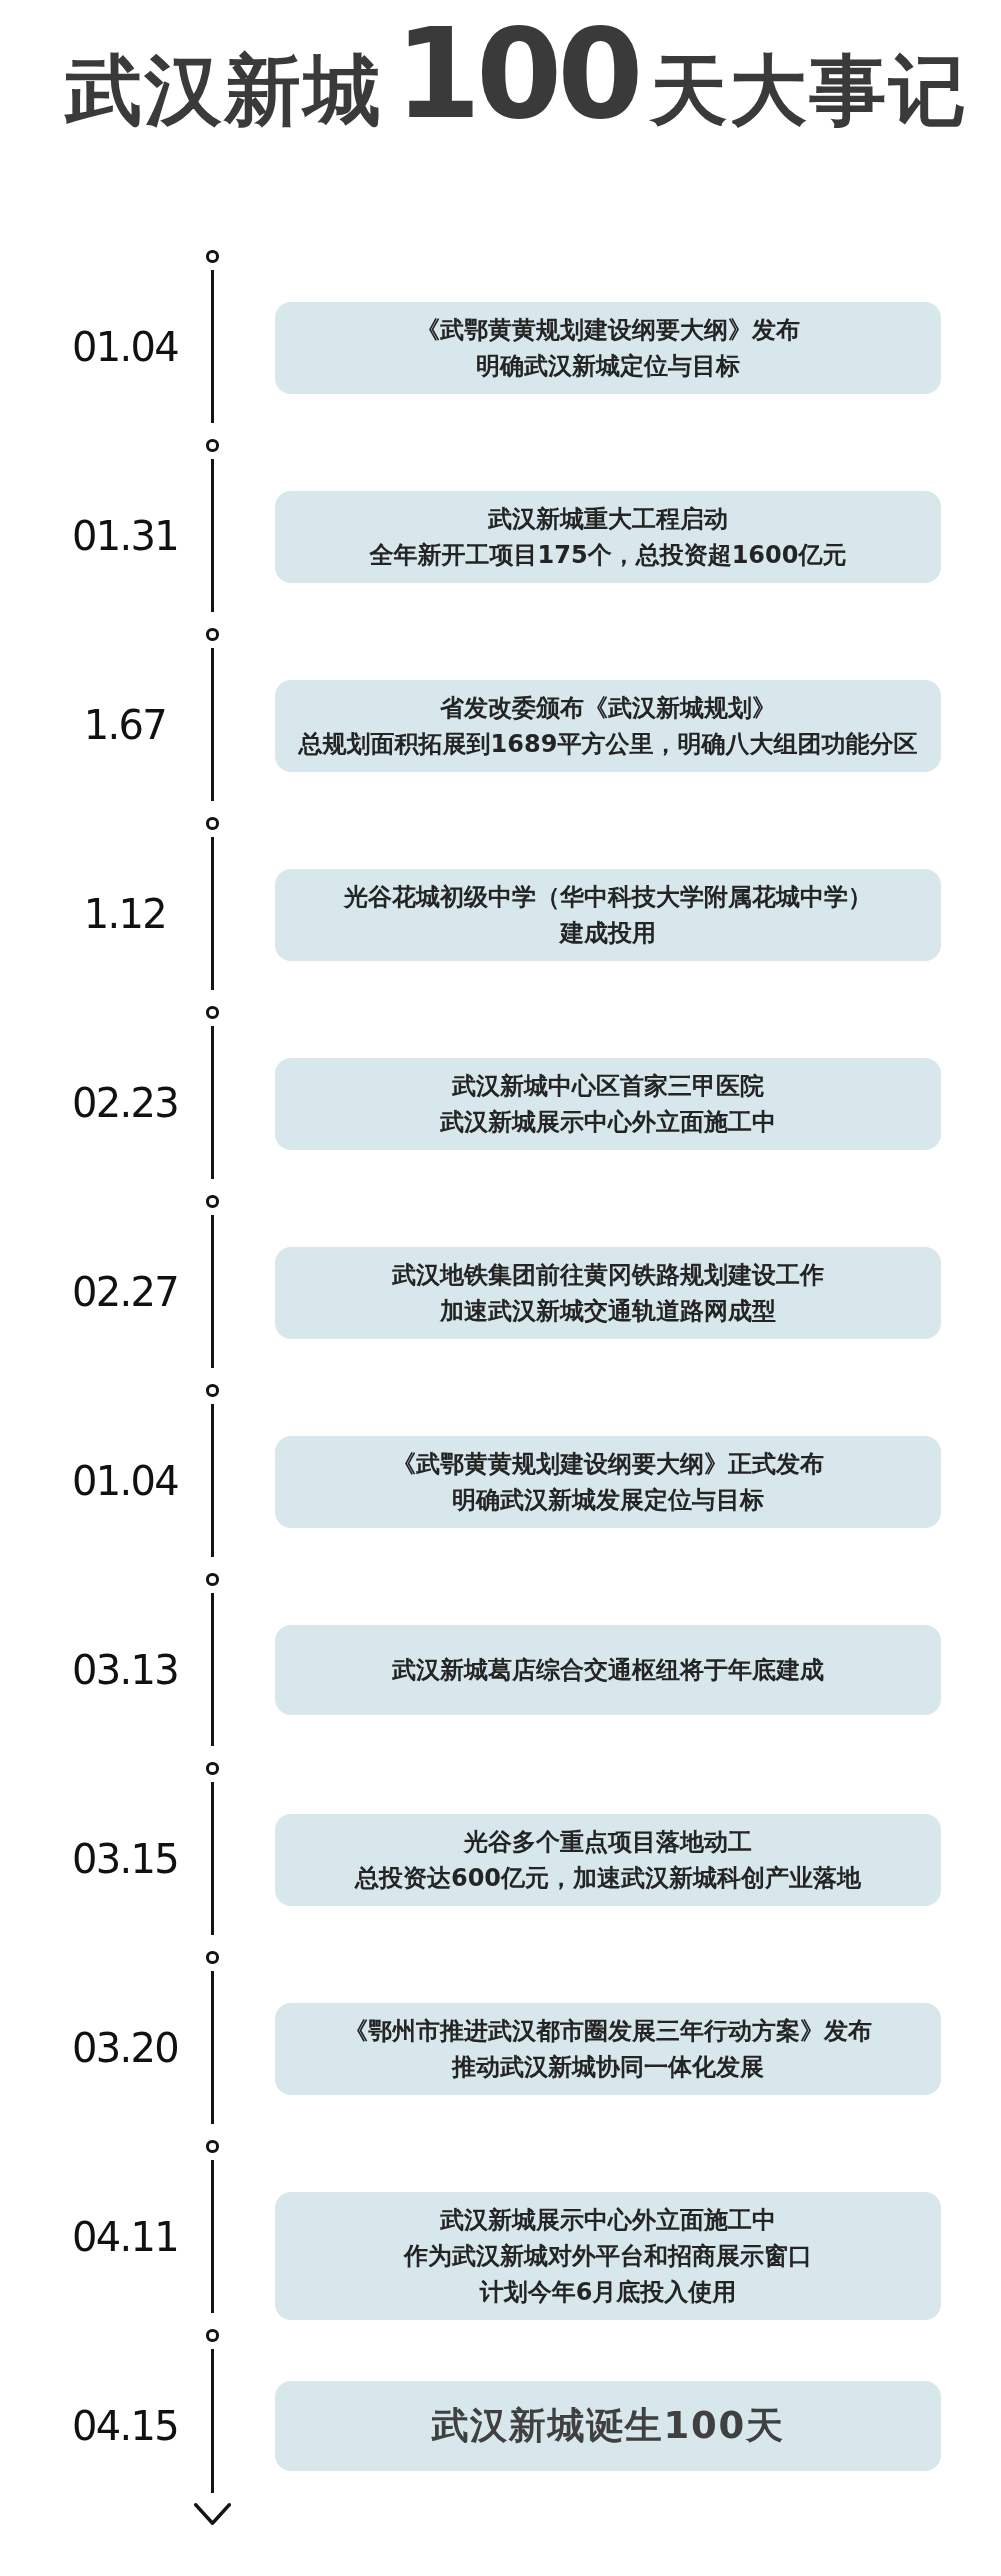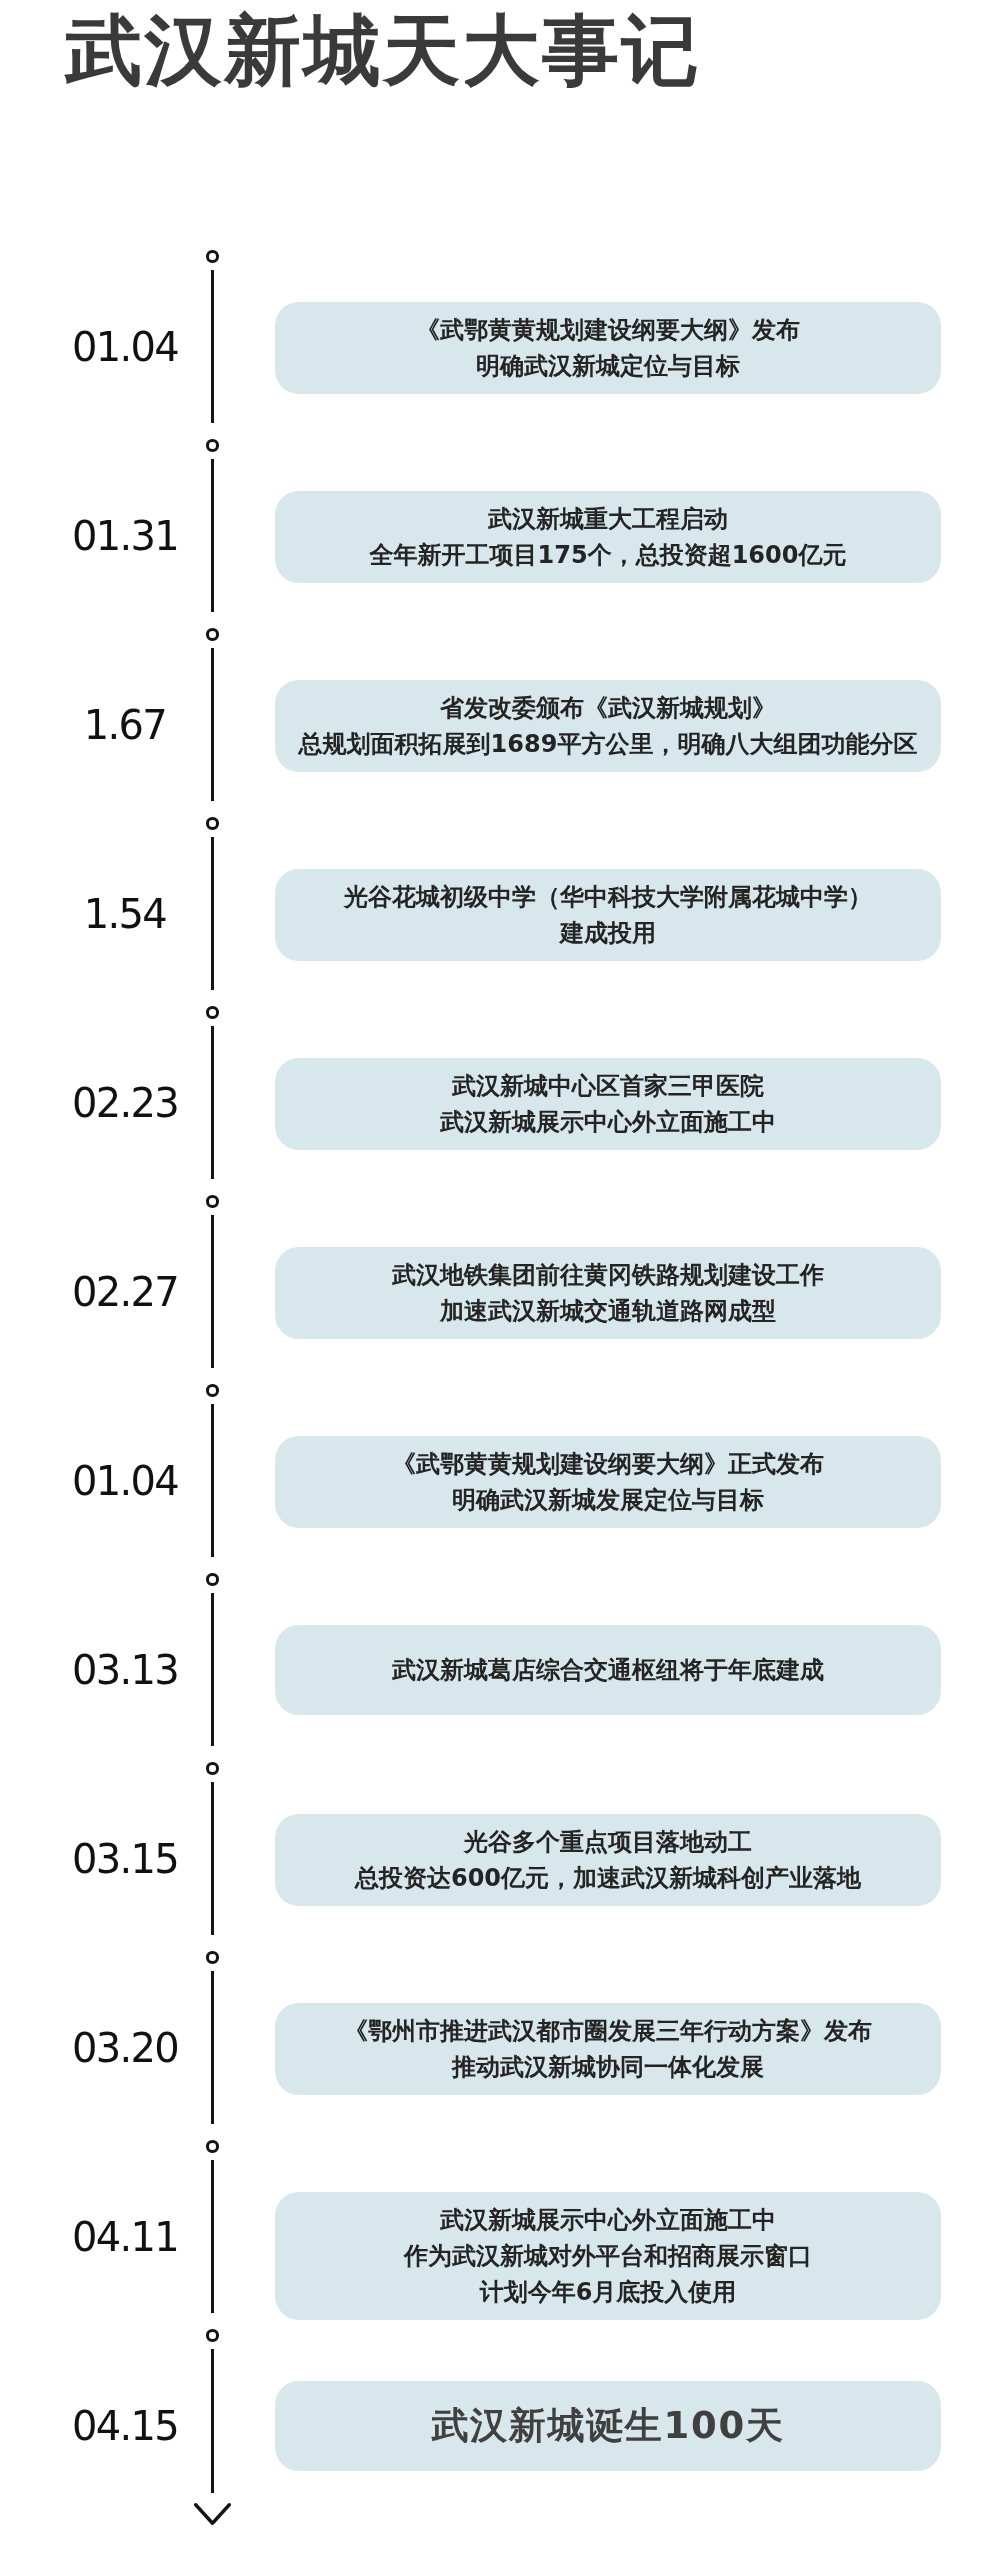--- a/index.html
+++ b/index.html
@@ -58,21 +58,21 @@
     width:250px;height:90px;
     display:flex;align-items:center;justify-content:center;
     font-size:40px;font-weight:400;letter-spacing:-1.7px;
     color:#111;
   }
   .bubble{
     position:absolute;
     left:275px;top:52px;
     width:666px;min-height:90px;
     background:var(--bubble);
-    border-radius:24px;
+    border-radius:16px;
     display:flex;align-items:center;justify-content:center;
     text-align:center;
     padding:10px 18.4px;
   }
   .bubble-text{
     white-space:pre-line;
     font-size:24px;
     font-weight:600;
     line-height:1.5;
     color:#242424;
@@ -96,20 +96,21 @@
     stroke-linejoin:round;
   }
 </style>
 </head>
 <body>
 
 <div class="canvas">
 
   <h1 class="title">
     <span class="t-cn">武汉新城</span>
+    <span class="t-num">100</span>
     <span class="t-cn">天大事记</span>
   </h1>
 
   <div class="timeline">
 
     <div class="event">
       <span class="node"></span>
       <span class="connector"></span>
       <div class="date">01.04</div>
       <div class="bubble">
@@ -134,21 +135,21 @@
       <div class="date">1.67</div>
       <div class="bubble">
         <span class="bubble-text">省发改委颁布《武汉新城规划》
 总规划面积拓展到1689平方公里，明确八大组团功能分区</span>
       </div>
     </div>
 
     <div class="event">
       <span class="node"></span>
       <span class="connector"></span>
-      <div class="date">1.54</div>
+      <div class="date">1.12</div>
       <div class="bubble">
         <span class="bubble-text">光谷花城初级中学（华中科技大学附属花城中学）
 建成投用</span>
       </div>
     </div>
 
     <div class="event">
       <span class="node"></span>
       <span class="connector"></span>
       <div class="date">02.23</div>

